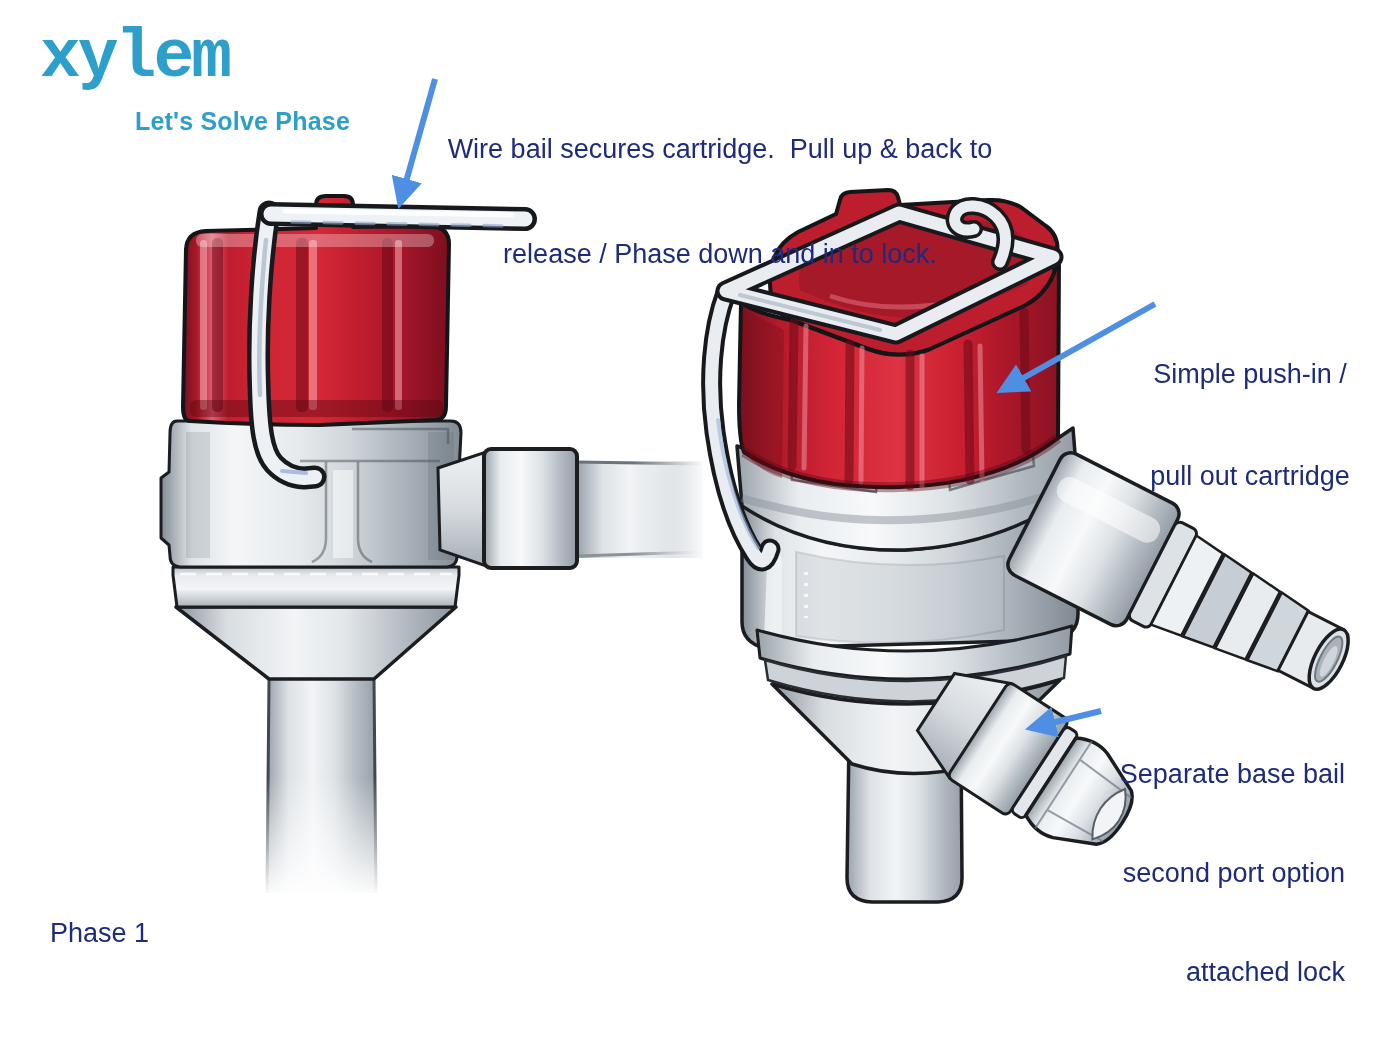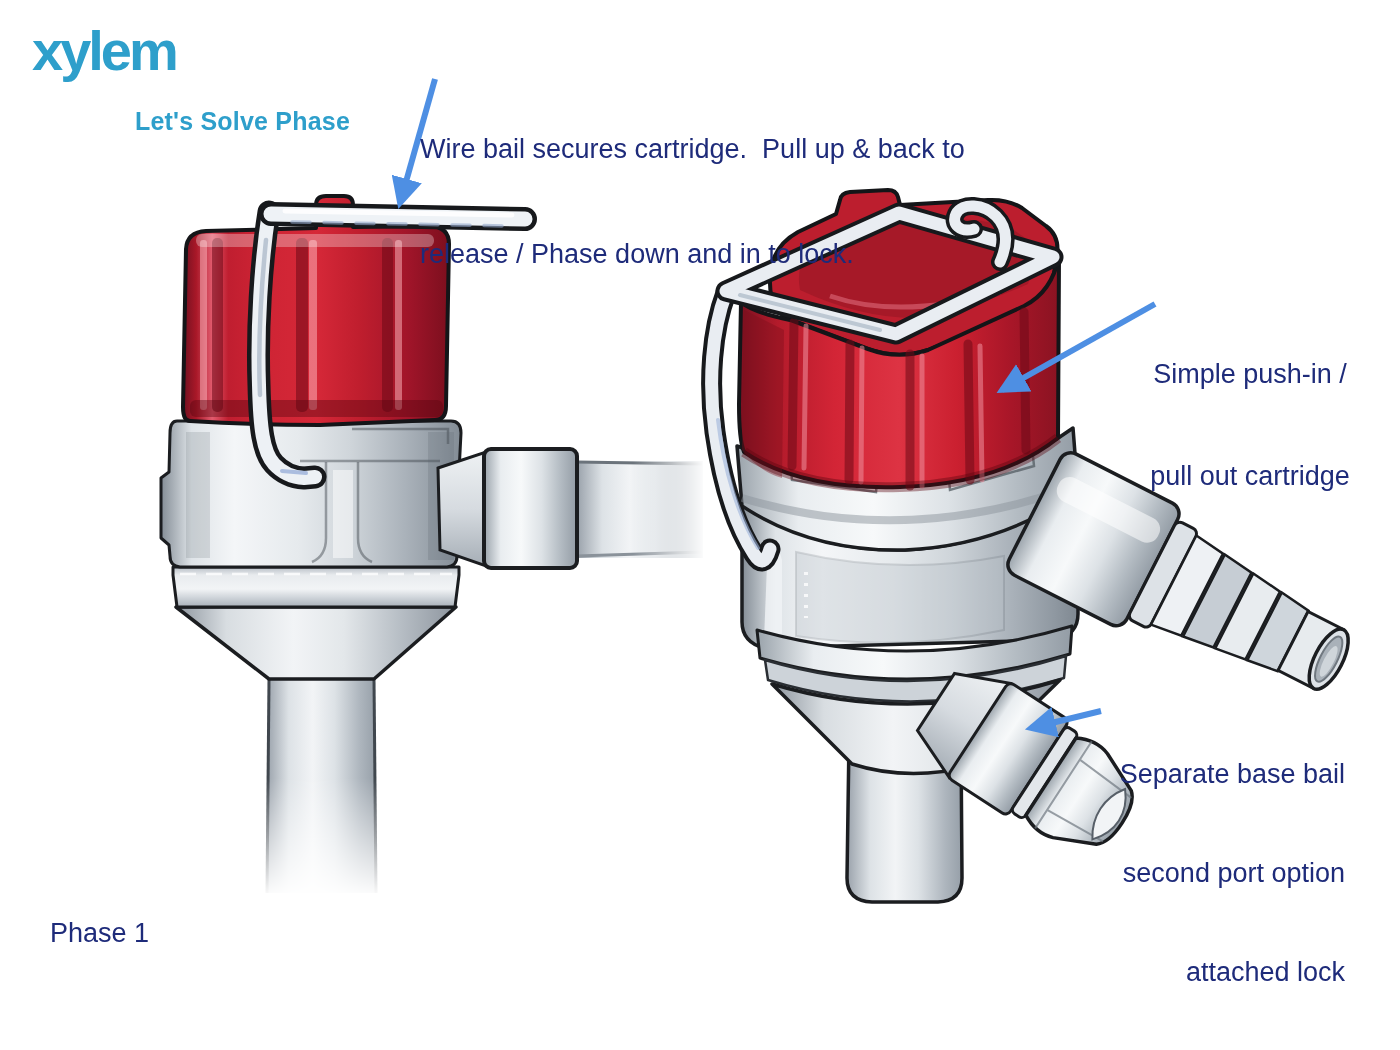--- a/index.html
+++ b/index.html
@@ -12,26 +12,26 @@
   html,body{margin:0;padding:0;background:#ffffff;}
   .canvas{
     position:relative;width:1400px;height:1050px;background:#ffffff;
     font-family:"Liberation Sans", sans-serif;overflow:hidden;
   }
   .art{position:absolute;left:0;top:0;}
   .annot{
     position:absolute;color:var(--navy-text);font-size:27px;line-height:35px;
     white-space:pre-wrap;
   }
-  #annot-wire-bail{left:420px;top:62px;width:600px;}
+  #annot-wire-bail{left:420px;top:62px;width:600px;text-align:center;}
   #annot-cartridge{left:1125px;top:289px;width:250px;text-align:center;line-height:34px;}
   #annot-base{left:1000px;top:692px;width:345px;text-align:right;line-height:33px;}
   .logo-brand{
-    position:absolute;left:32px;top:22px;font-size:56px;font-weight:600;
-    letter-spacing:-3px;color:var(--brand-blue);line-height:1.05;
+    position:absolute;left:40px;top:22px;font-size:68px;font-weight:600;
+    letter-spacing:-3px;color:var(--brand-blue);line-height:1.05;font-family:Liberation Mono, monospace;
   }
   .logo-tag{
     position:absolute;left:135px;top:107px;font-size:25px;font-weight:700;
     color:var(--brand-blue);letter-spacing:0.2px;
   }
   .footer-phase{
     position:absolute;left:50px;top:918px;font-size:27px;color:var(--navy-text);
   }
   .footer-concept{
     position:absolute;left:50px;top:956px;font-size:27px;color:var(--navy-text);

